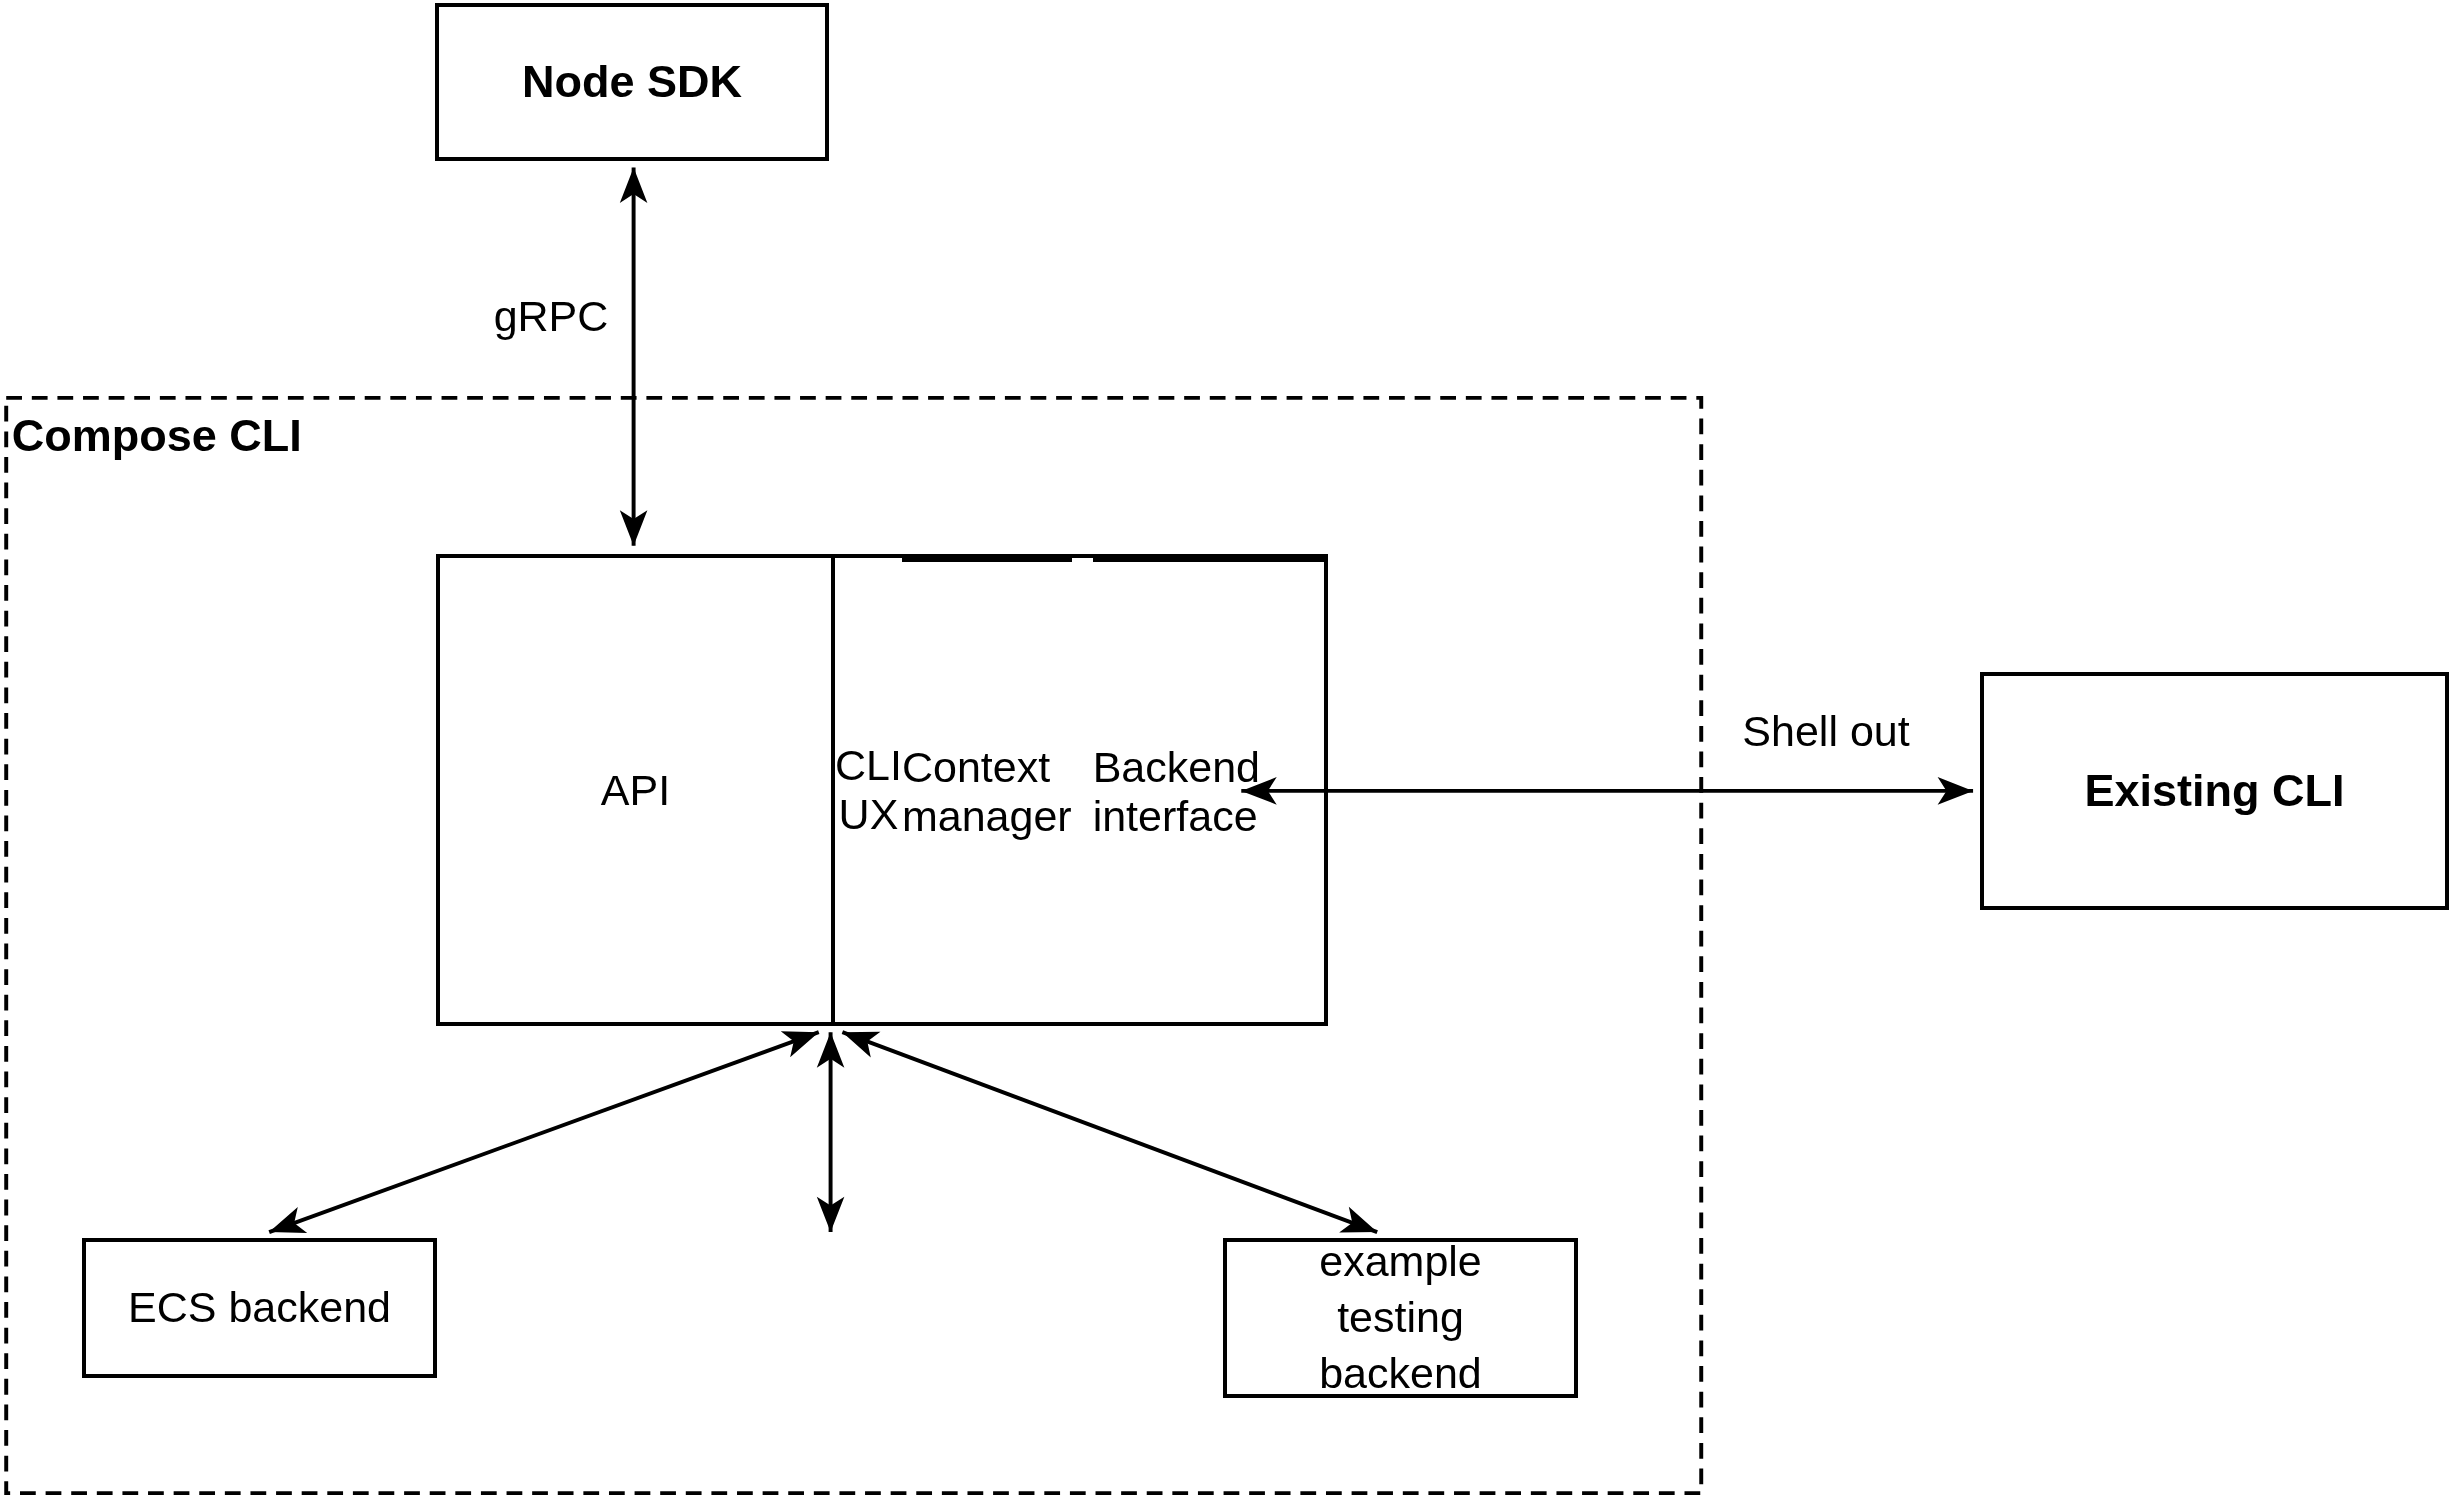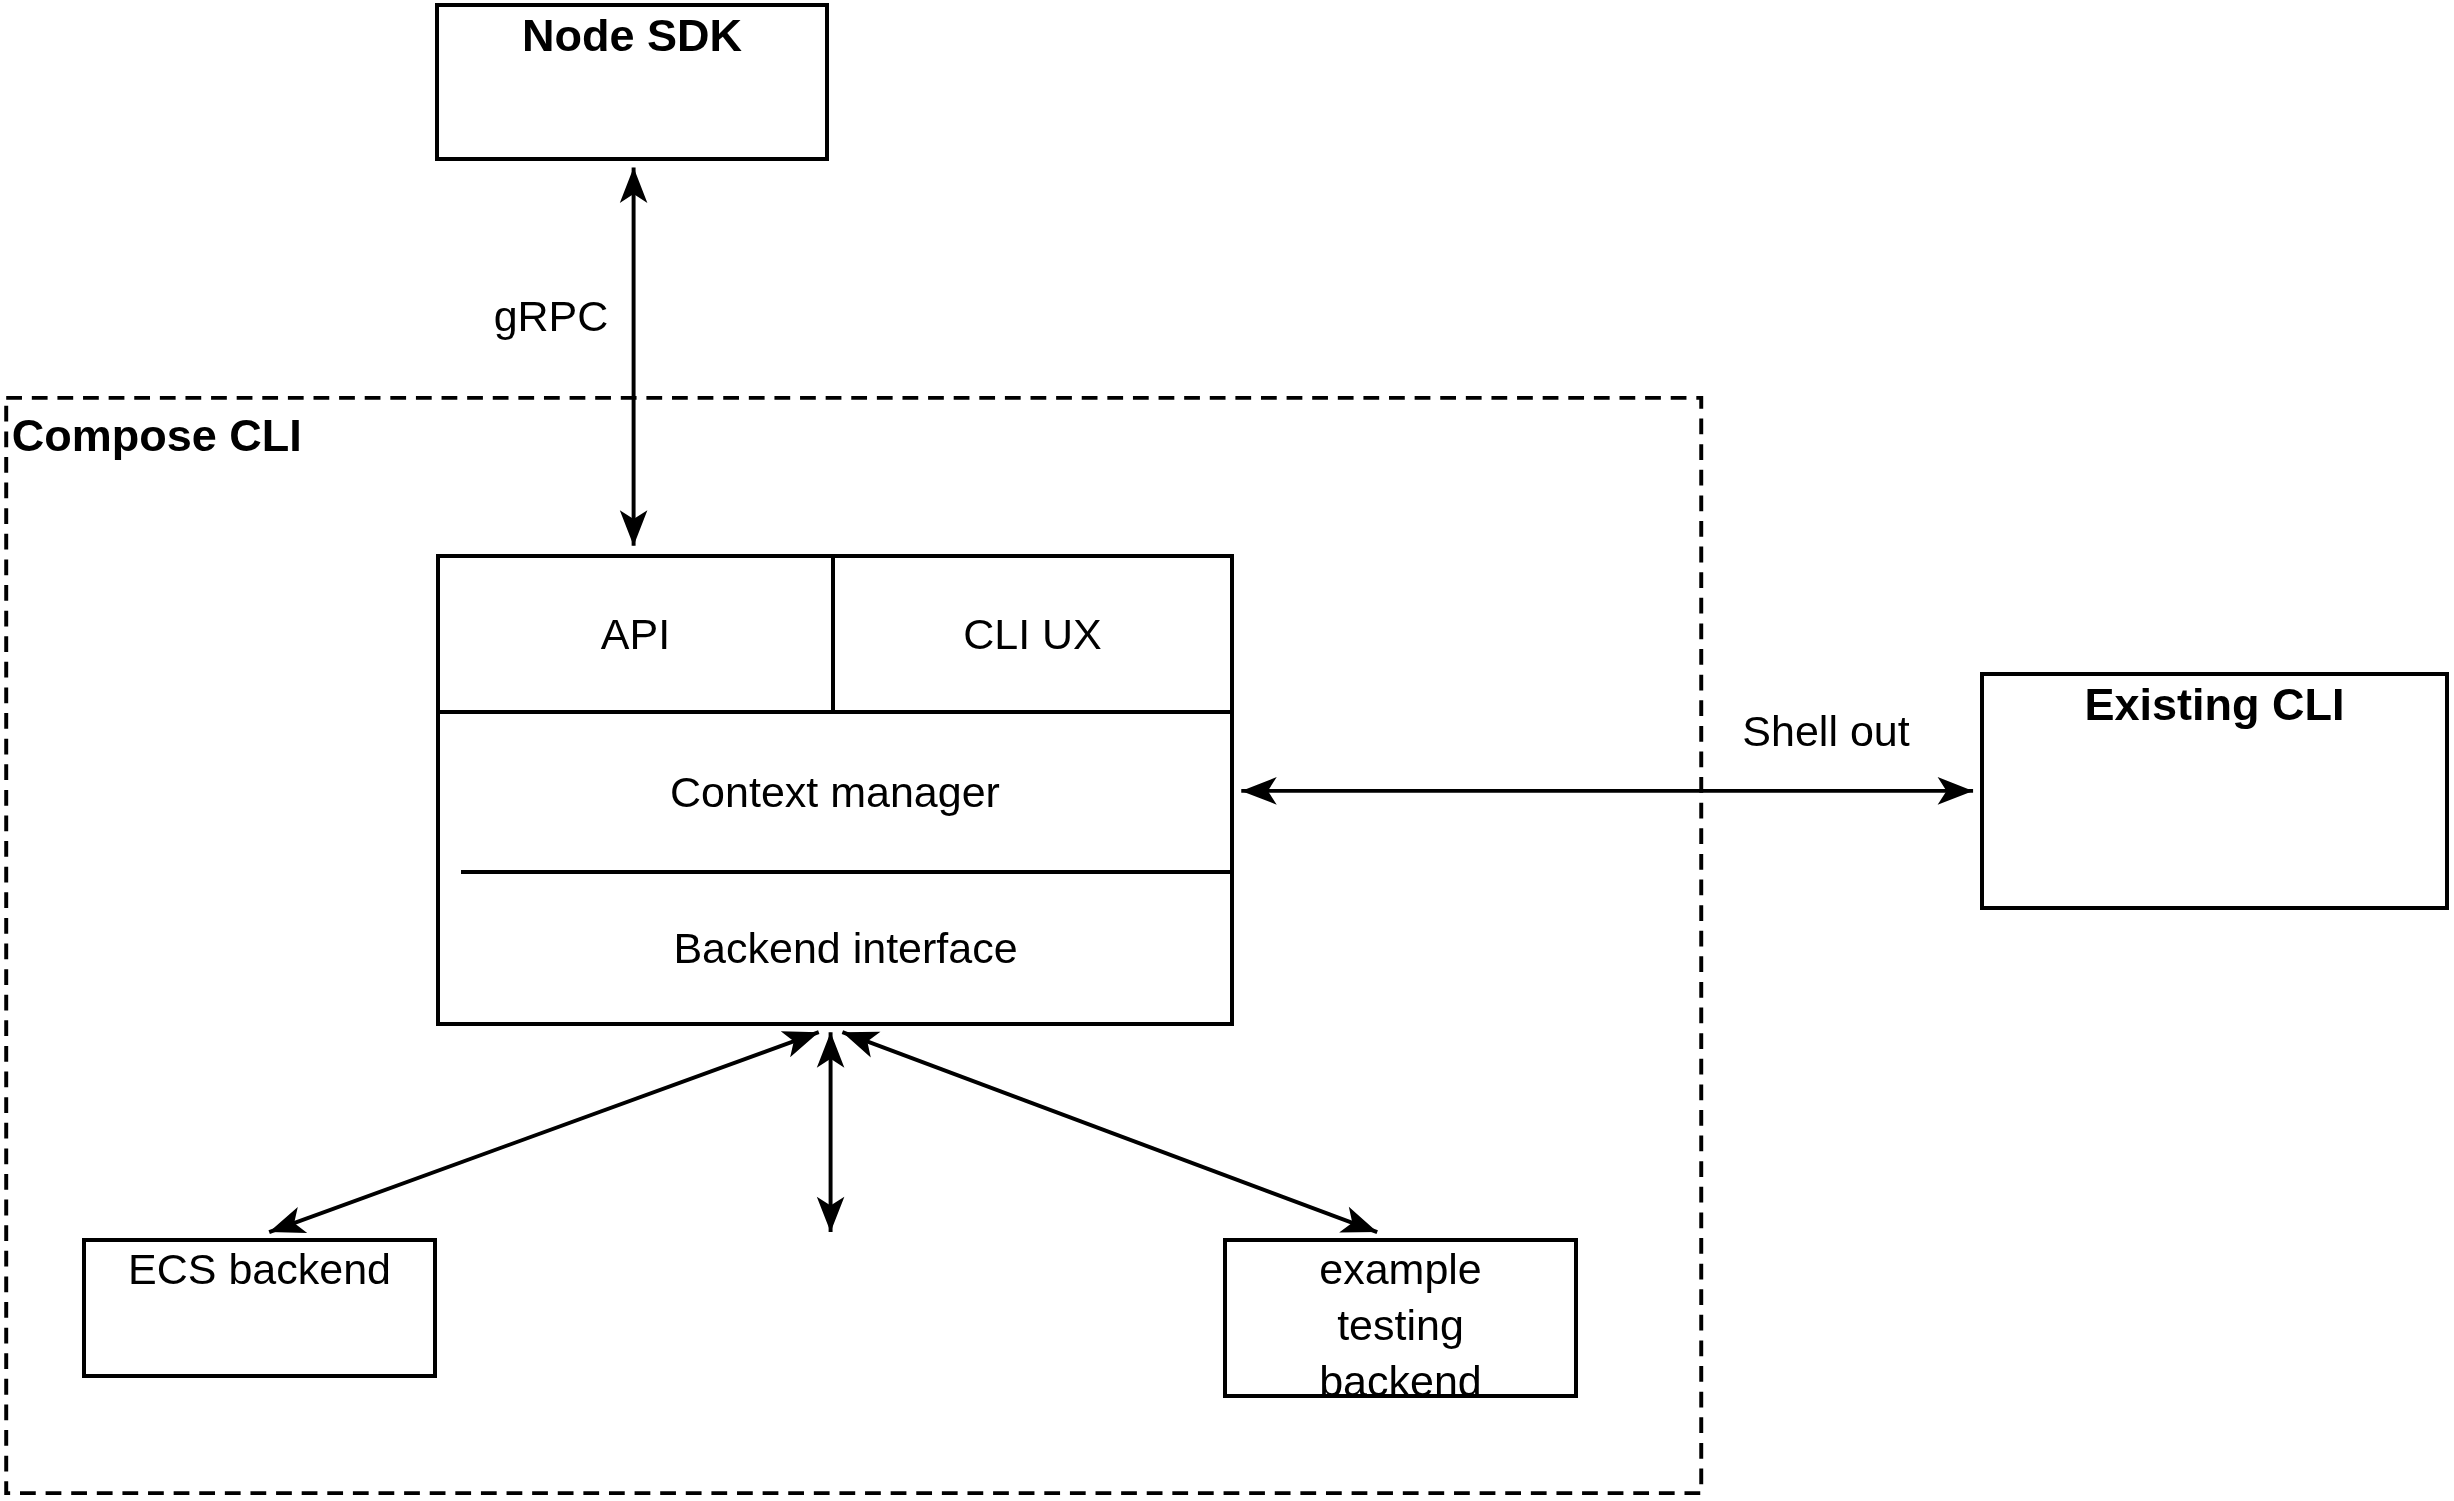--- a/index.html
+++ b/index.html
@@ -15,45 +15,45 @@
     color: #000000;
     font-family: "Liberation Sans", sans-serif;
     overflow: hidden;
   }
   .box {
     position: absolute;
     background: #ffffff;
     border: 4.9px solid #000000;
     box-sizing: border-box;
     display: flex;
+    align-items: center;
     justify-content: center;
     text-align: center;
     font-size: 43px;
     line-height: 1.3;
   }
   .box.bold { font-weight: bold; font-size: 45px; }
 
   
   .node-sdk   { left: 435px; top: 3px;    width: 394px; height: 158px; }
   
   .existing-cli { left: 1980px; top: 672px; width: 469px; height: 238px; }
   
   .ecs-backend { left: 82px;   top: 1238px; width: 355px; height: 140px; }
   .aci-backend { left: 652px;  top: 1238px; width: 356px; height: 160px; }
   .example-backend { left: 1223px; top: 1238px; width: 355px; height: 160px; padding: 0 27.6px; }
 
   
   .central {
     position: absolute;
-    left: 436px; top: 554px; width: 798px; height: 472px;
+    left: 436px; top: 554px; width: 892px; height: 472px;
     background: #ffffff;
     border: 4.9px solid #000000;
     box-sizing: border-box;
     display: flex;
-    flex-direction: column;
     font-size: 43px;
   }
   .central .row-top { display: flex; flex: 0 0 152px; }
   .central .cell {
     display: flex; align-items: center; justify-content: center;
     box-sizing: border-box; text-align: center;
   }
   .central .cell-api   { flex: 0 0 395px; border-right: 4.9px solid #000000; }
   .central .cell-cliux { flex: 1; }
   .central .row-mid {

